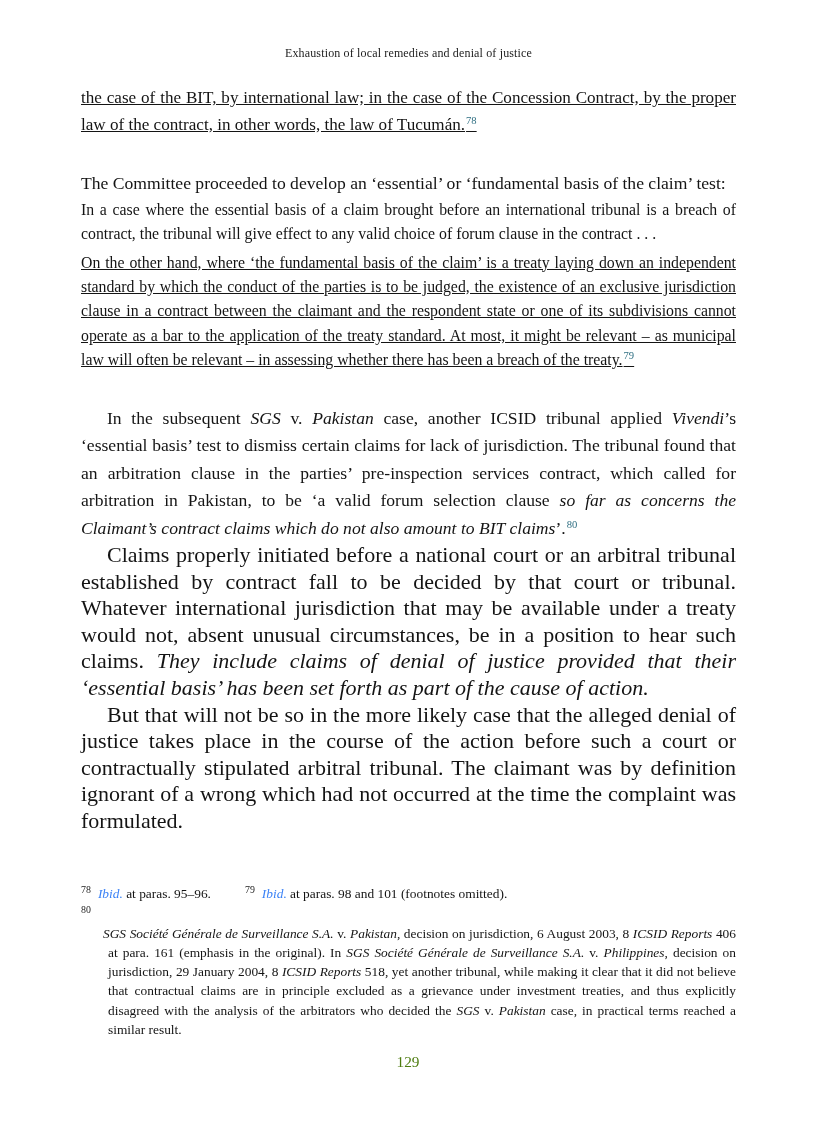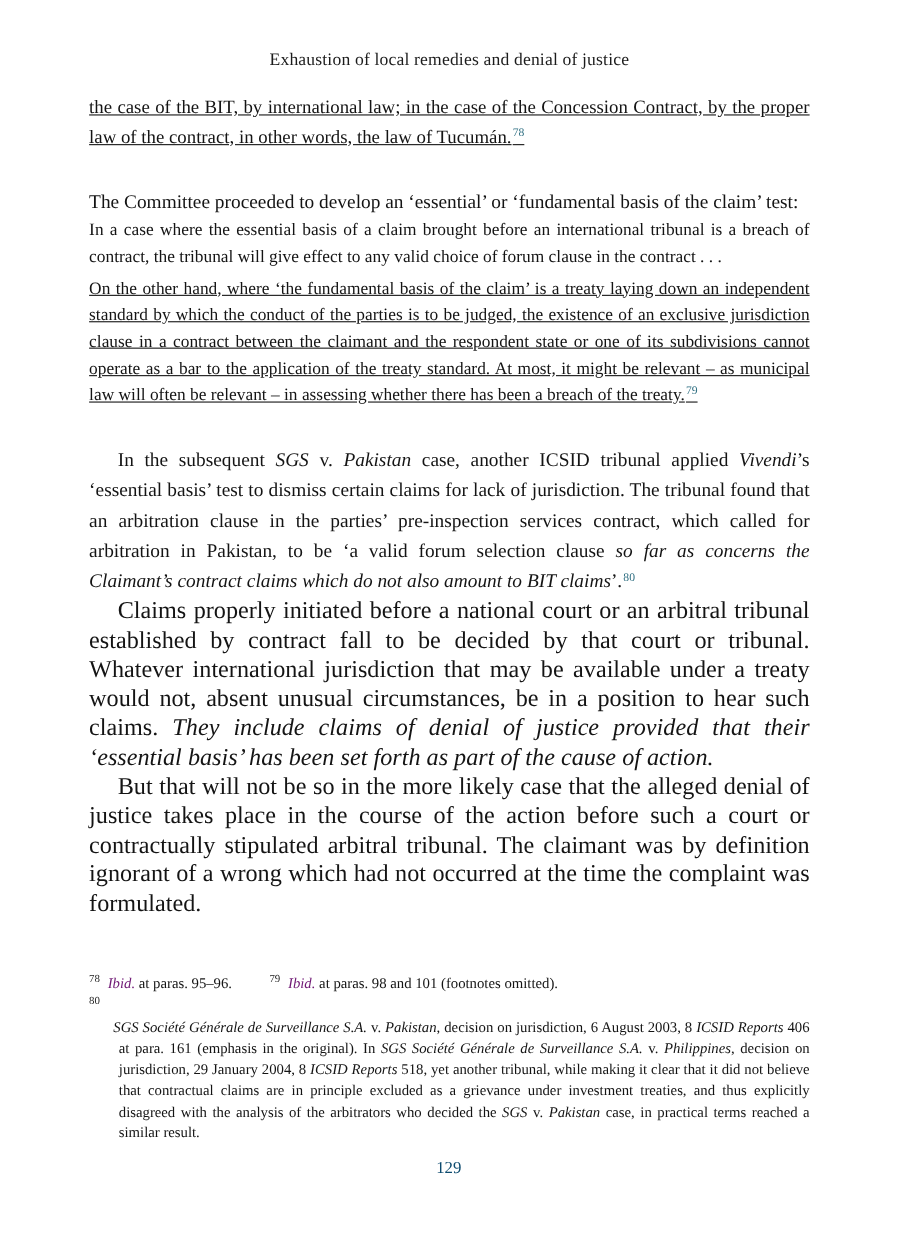--- a/index.html
+++ b/index.html
@@ -25,21 +25,21 @@
     box-sizing: border-box;
   }
 
   
   .running-head {
     position: absolute;
     left: 81px;
     top: 46px;
     width: 655px;
     text-align: center;
-    font-size: 16px;
+    font-size: 12px;
     letter-spacing: 0.15px;
     color: #1c1c1c;
   }
 
   
   .content {
     position: absolute;
     left: 81px;
     top: 85px;
     width: 655px;
@@ -86,21 +86,21 @@
     font-size: 10.6px;
     vertical-align: 0.55em;
     line-height: 0;
     color: #2f6f82;
     padding-left: 1px;
   }
 
   i, em { font-style: italic; }
 
   .ibid {
-    color: #701a75;
+    color: #3b82f6;
   }
 
   
   .footnotes {
     position: absolute;
     left: 81px;
     top: 884px;
     width: 655px;
     font-size: 13.4px;
     line-height: 19.3px;
@@ -134,21 +134,21 @@
   }
 
   
   .folio {
     position: absolute;
     left: 0;
     top: 1053px;
     width: 816px;
     text-align: center;
     font-size: 15.3px;
-    color: #0c4a6e;
+    color: #4d7c0f;
   }
 </style>
 </head>
 <body>
 
 <div class="page">
 
   <div class="running-head">Exhaustion of local remedies and denial of justice</div>
 
   <div class="content">

